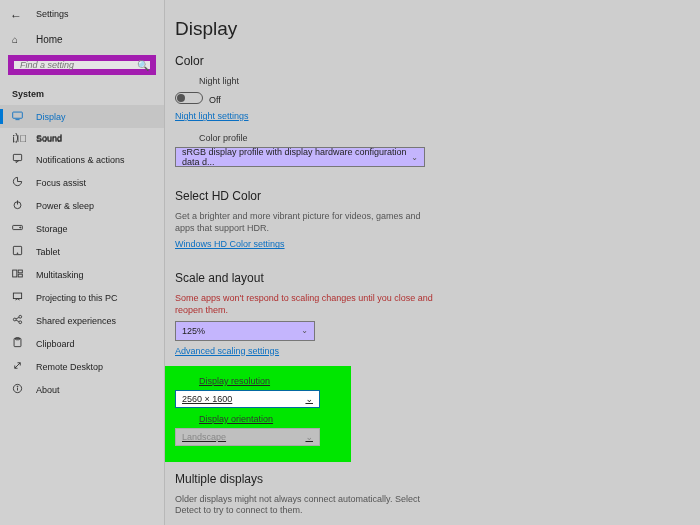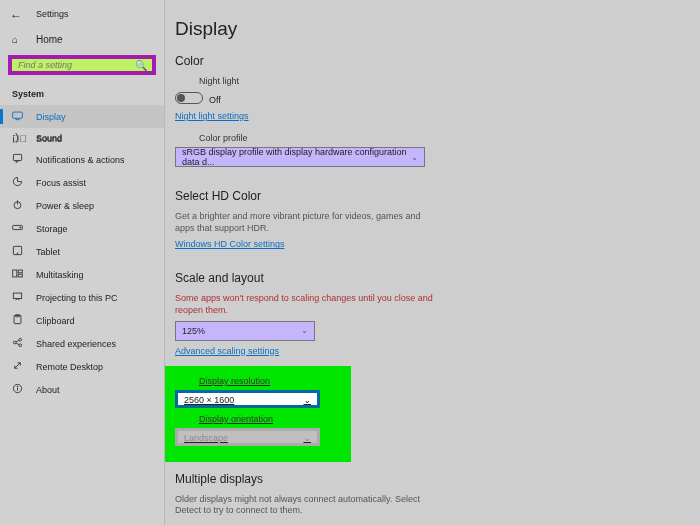--- a/index.html
+++ b/index.html
@@ -3,21 +3,21 @@
 <meta charset="utf-8">
 <style>
   * { box-sizing: border-box; margin: 0; padding: 0; font-family: "Segoe UI", Arial, sans-serif; }
   body { background: #cecece; width: 700px; height: 525px; overflow: hidden; font-size: 10px; color: #222; }
   .sidebar { position: absolute; left: 0; top: 0; width: 165px; height: 525px; background: #d1d1d1; border-right: 1px solid #b8b8b8; }
   .top-row { display: flex; align-items: center; height: 24px; padding: 4px 10px 0 10px; gap: 14px; }
   .back-arrow { font-size: 12px; cursor: pointer; }
   .settings-label { font-size: 9px; }
   .home-row { display: flex; align-items: center; gap: 12px; padding: 6px 12px; margin-top: 4px; cursor: pointer; }
   .home-row .ic { width: 12px; display: inline-block; font-size: 10px; }
-  .search-box { margin: 4px 8px 10px 8px; height: 20px; background: #bef264; border: 4px solid #a21caf; display: flex; align-items: center; padding: 0 6px; }
+  .search-box { margin: 4px 8px 10px 8px; height: 20px; background: #e5e5e5; border: 6px solid #a21caf; display: flex; align-items: center; padding: 0 6px; }
   .search-box input { flex: 1; border: none; background: transparent; font-size: 9px; color: #555; outline: none; font-style: italic; }
   .search-box .mag { font-size: 10px; color: #555; }
   .section-label { padding: 4px 12px 6px 12px; font-weight: 600; font-size: 9px; }
   .nav-item { display: flex; align-items: center; gap: 12px; padding: 5px 12px; cursor: pointer; font-size: 9px; position: relative; }
   .nav-item .ic { width: 12px; display: inline-block; font-size: 10px; color: #333; }
   .nav-item.active::before { content: ""; position: absolute; left: 0; top: 4px; bottom: 4px; width: 3px; background: #0078d4; }
   .nav-item.active { background: #c5c5c5; color: #0a6fc2; }
   .nav-item.active .ic { color: #0a6fc2; }
 
   .content { position: absolute; left: 175px; top: 0; right: 0; padding: 18px 40px 0 0; }
@@ -31,21 +31,21 @@
   .toggle { width: 28px; height: 12px; border: 1px solid #555; border-radius: 7px; position: relative; margin: 2px 0 6px 0; cursor: pointer; }
   .toggle .knob { width: 8px; height: 8px; background: #555; border-radius: 50%; position: absolute; top: 1px; left: 1px; }
   .toggle-row { display: flex; align-items: center; gap: 6px; }
   .toggle-state { font-size: 9px; }
 
   .select { width: 250px; height: 20px; border: 1px solid #777; background: #c4b5fd; display: flex; align-items: center; justify-content: space-between; padding: 0 6px; font-size: 9px; cursor: pointer; margin-bottom: 4px; }
   .select.small { width: 140px; }
   .select .chev { font-size: 8px; color: #555; }
 
   .highlight-box { background: #00e600; padding: 10px; margin-top: 6px; margin-left: -10px; width: 186px; text-decoration: underline; }
-  .hl-select { width: 145px; height: 18px; border: 3px solid #0369a1; background: #fff; display: flex; align-items: flex-end; justify-content: space-between; padding: 0 6px; font-size: 9px; cursor: pointer; margin-bottom: 6px; }
+  .hl-select { width: 145px; height: 18px; border: 1px solid #0369a1; background: #fff; display: flex; align-items: center; justify-content: space-between; padding: 0 6px; font-size: 9px; cursor: pointer; margin-bottom: 6px; }
   .hl-select.disabled { background: #bfbfbf; color: #888; border-color: #aaa; cursor: default; }
   svg.icon-svg { width: 11px; height: 11px; stroke: currentColor; fill: none; stroke-width: 1.3; }
 </style>
 </head>
 <body>
 
 <div class="sidebar">
   <div class="top-row">
     <span class="back-arrow">←</span>
     <span class="settings-label">Settings</span>
@@ -121,34 +121,34 @@
   </div>
   <div class="nav-item">
     <span class="ic"><svg class="icon-svg" viewBox="0 0 16 16">
           <rect x="2" y="3" width="12" height="8"></rect>
           <path d="M5 13 A4 4 0 0 1 11 13"></path>
         </svg></span>
     <span>Projecting to this PC</span>
   </div>
   <div class="nav-item">
     <span class="ic"><svg class="icon-svg" viewBox="0 0 16 16">
-          <rect x="3" y="2" width="10" height="12" rx="1"></rect>
-          <rect x="5" y="1" width="6" height="3" rx="1"></rect>
-        </svg></span>
-    <span>Clipboard</span>
-  </div>
-  <div class="nav-item">
-    <span class="ic"><svg class="icon-svg" viewBox="0 0 16 16">
           <circle cx="4" cy="8" r="2"></circle>
           <circle cx="12" cy="4" r="2"></circle>
           <circle cx="12" cy="12" r="2"></circle>
           <line x1="6" y1="7" x2="10" y2="5"></line>
           <line x1="6" y1="9" x2="10" y2="11"></line>
         </svg></span>
     <span>Shared experiences</span>
+  </div>
+  <div class="nav-item">
+    <span class="ic"><svg class="icon-svg" viewBox="0 0 16 16">
+          <rect x="3" y="2" width="10" height="12" rx="1"></rect>
+          <rect x="5" y="1" width="6" height="3" rx="1"></rect>
+        </svg></span>
+    <span>Clipboard</span>
   </div>
   <div class="nav-item">
     <span class="ic"><svg class="icon-svg" viewBox="0 0 16 16">
           <path d="M12 4 L4 12"></path>
           <path d="M4 8 L4 12 L8 12"></path>
           <path d="M8 4 L12 4 L12 8"></path>
         </svg></span>
     <span>Remote Desktop</span>
   </div>
   <div class="nav-item">

